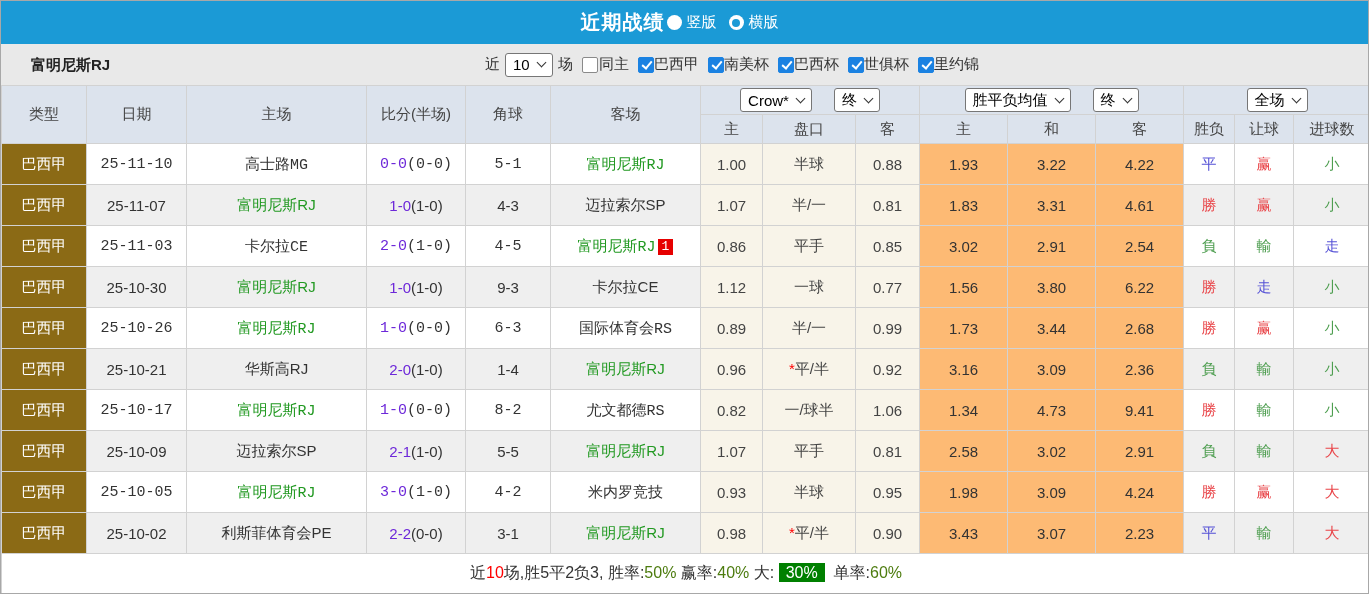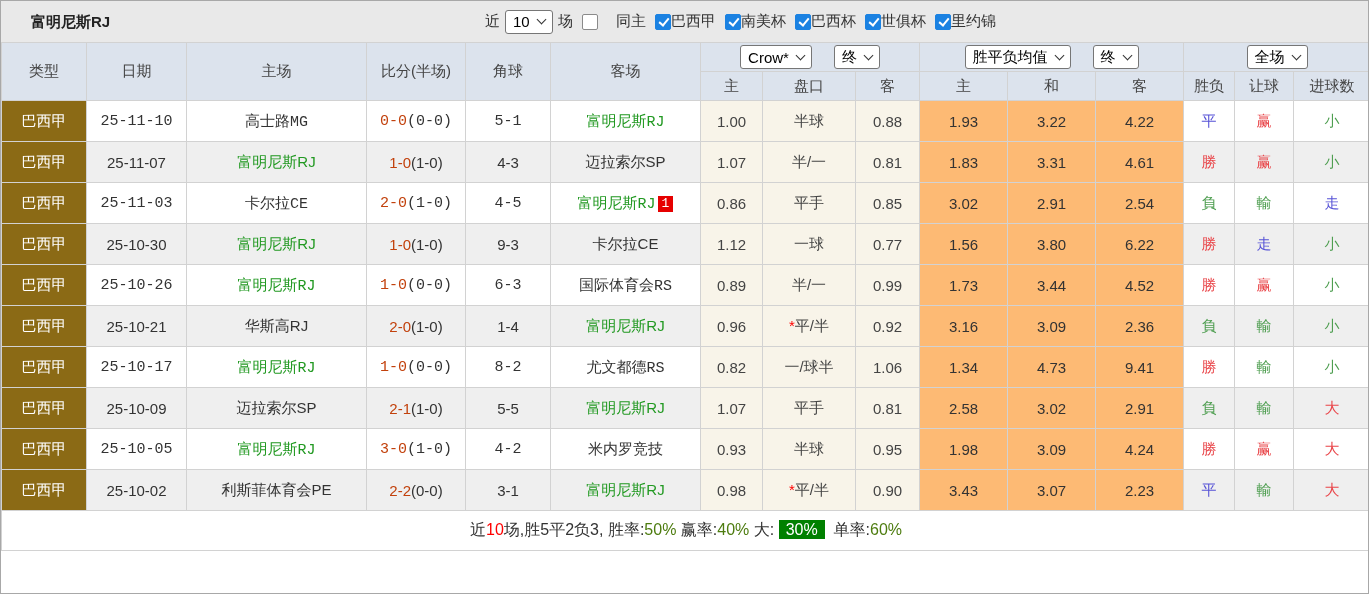--- a/index.html
+++ b/index.html
@@ -22,54 +22,61 @@
 
   .selbox { display:inline-flex; align-items:center; justify-content:space-between; gap:8px; background:#fff; border:1px solid #767676; border-radius:3px; height:24px; padding:0 7px; font-size:15px; color:#000; cursor:pointer; }
   .chev { width:7px; height:7px; border-right:1.6px solid #333; border-bottom:1.6px solid #333; transform:rotate(45deg); margin-top:-4px; }
   .sel-count { margin:0 5px; min-width:48px; }
 
   .cb { width:16px; height:16px; border:1px solid #8a8a8a; border-radius:2px; background:#fff; display:inline-block; position:relative; cursor:pointer; vertical-align:middle; }
   .cb.checked { background:#1b82e2; border-color:#1b82e2; }
   .cb.checked::after { content:""; position:absolute; left:4.5px; top:1px; width:4px; height:8px; border:solid #fff; border-width:0 2px 2px 0; transform:rotate(40deg); }
   .cb-item { display:inline-flex; align-items:center; cursor:pointer; }
   .cb-gap { margin-left:9px; }
-  .samehome-label { margin-left:18px; }
+  .samehome-label { margin-left:1px; }
 
   
   table { border-collapse:collapse; table-layout:fixed; width:1369px; }
   th, td { border:1px solid #d2d2d2; text-align:center; padding:0; overflow:hidden; white-space:nowrap; }
   thead th { background:#dce3ed; font-weight:normal; color:#444; font-size:15px; height:29px; }
   .hdr-selects { display:flex; align-items:center; justify-content:center; gap:22px; }
   tbody td { font-size:15px; color:#333; height:41px; }
   .col-league { background:#8b6a15; color:#fff; }
   tr.odd  td.stripe { background:#fff;font-family:Liberation Mono, monospace; }
   tr.even td.stripe { background:#efefef; }
   td.cream { background:#f8f4e9; color:#444; }
   td.lblue { background:#fdba74; }
   .team.self { color:#229922; }
   .red-badge { display:inline-block; background:#e60000; color:#fff; font-size:13px; line-height:16px; padding:0 4px; margin-left:2px; vertical-align:1px; }
-  .ft { color:#c2410c; }
+  .ft { color:#6d28d9; }
   .ht { color:#333; }
   .star { color:#ff0000; }
   .c-red   { color:#e9464a; }
   .c-blue  { color:#5652d6; }
   .c-green { color:#4e9e50; }
 
   
   .footer-cell { height:40px; background:#fff; font-size:16px; color:#333; }
   .footer-cell span { white-space:pre; }
   .f-red  { color:#ff0000; }
   .f-blue { color:#4d7c0f; }
   .f-badge { background:#008000; color:#fff; padding:1px 7px; }
 </style>
 </head>
 <body>
 
 <div class="page">
 
+  <div class="titlebar">
+    <span class="title">近期战绩</span>
+    <span class="radio"></span>
+    <span class="radio-label">竖版</span>
+    <span class="radio checked"></span>
+    <span class="radio-label">横版</span>
+  </div>
 
   <div class="filterbar">
     <span class="team-name">富明尼斯RJ</span>
     <div class="filters">
       <span>近</span>
       <span class="selbox sel-count">
         <span>10</span>
         <span class="chev"></span>
       </span>
       <span>场</span>
@@ -247,21 +254,21 @@
           <td class="stripe">25-10-26</td>
           <td class="stripe"><span class="team self">富明尼斯RJ</span></td>
           <td class="stripe"><span class="ft">1-0</span><span class="ht">(0-0)</span></td>
           <td class="stripe">6-3</td>
           <td class="stripe"><span class="team">国际体育会RS</span></td>
           <td class="cream">0.89</td>
           <td class="cream">半/一</td>
           <td class="cream">0.99</td>
           <td class="lblue">1.73</td>
           <td class="lblue">3.44</td>
-          <td class="lblue">4.52</td>
+          <td class="lblue">2.68</td>
           <td class="stripe"><span class="c-red">勝</span></td>
           <td class="stripe"><span class="c-red">赢</span></td>
           <td class="stripe"><span class="c-green">小</span></td>
         </tr>
         <tr class="even">
           <td class="col-league">巴西甲</td>
           <td class="stripe">25-10-21</td>
           <td class="stripe"><span class="team">华斯高RJ</span></td>
           <td class="stripe"><span class="ft">2-0</span><span class="ht">(1-0)</span></td>
           <td class="stripe">1-4</td>

